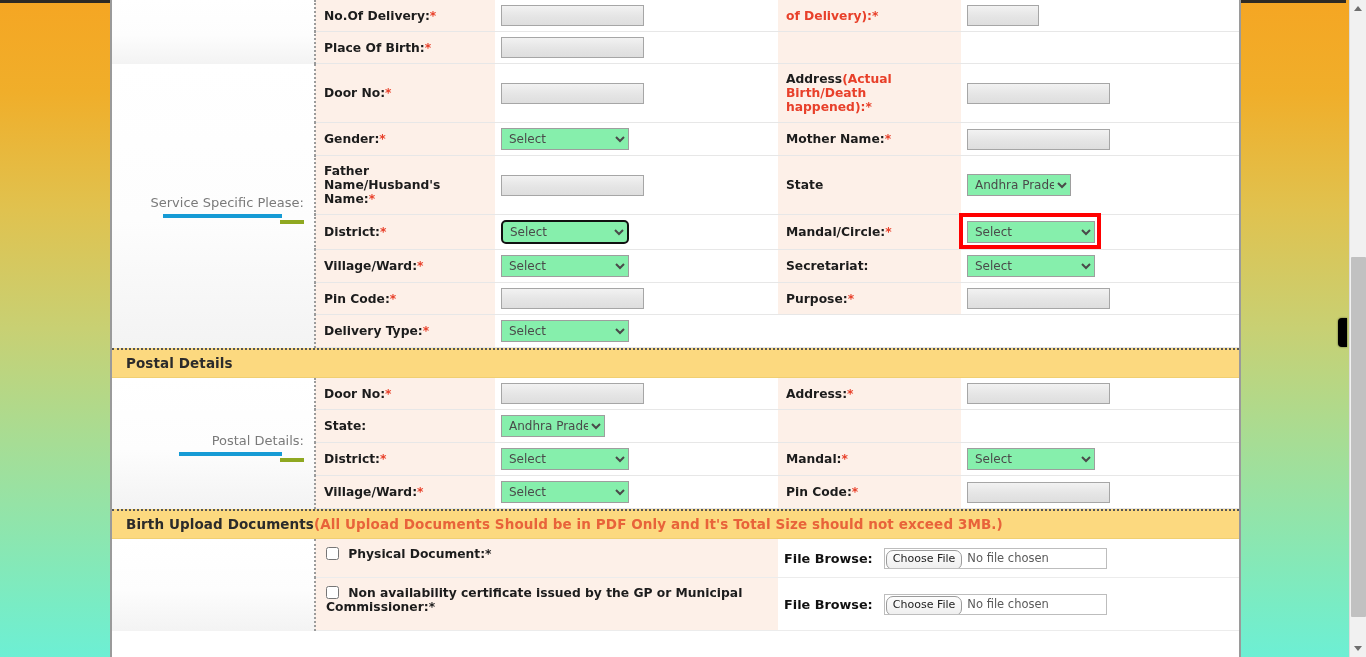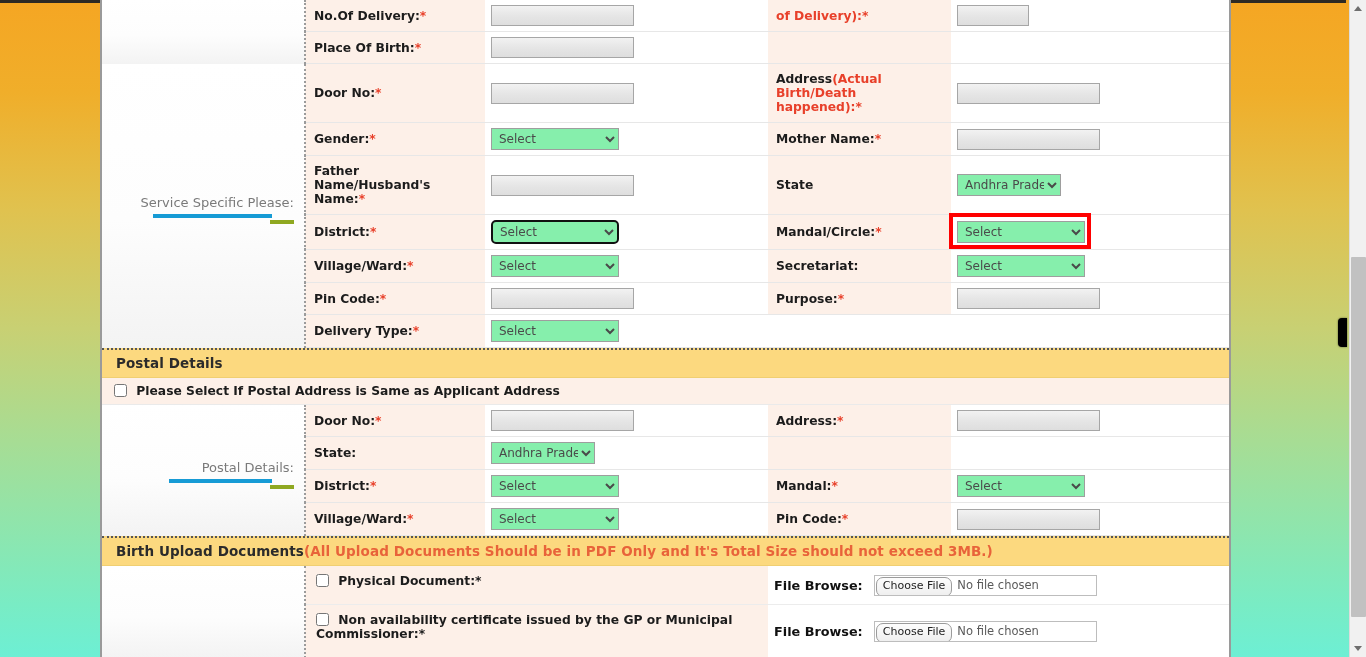--- a/index.html
+++ b/index.html
@@ -16,21 +16,21 @@
   }
   
   .top-strip {
     position: absolute; left: 0; top: 0; width: 1346px; height: 3px;
     background: #2d2a24;
   }
 
   
   .page {
     position: absolute;
-    left: 100px; top: 0;
+    left: 110px; top: 0;
     width: 1131px;
     height: 657px;
     background: #ffffff;
     border-left: 2px solid #9a9a9a;
     border-right: 2px solid #9a9a9a;
     overflow: hidden;
   }
 
   .inner { width: 1127px; background:#fff; }
 
@@ -341,24 +341,20 @@
         <td class="lbl lbl-r" style="background:#fff">&nbsp;</td>
         <td class="fld fld-r">&nbsp;</td>
       </tr>
     </tbody>
       </table>
 
     <div class="sec-bar">
       <span>Postal Details</span>
     </div>
 
-    <div class="chk-row">
-      <input type="checkbox" style="">
-      <span>Please Select If Postal Address is Same as Applicant Address</span>
-    </div>
 
     <table class="form">
       <tbody>
           <tr>
         <td class="legend-cell" rowspan="4">
           <span class="legend-txt">Postal Details:</span>
           <div class="legend-rule">
             <span class="bar-blue" style="width:103px"></span>
             <span class="bar-olive"></span>
           </div>

